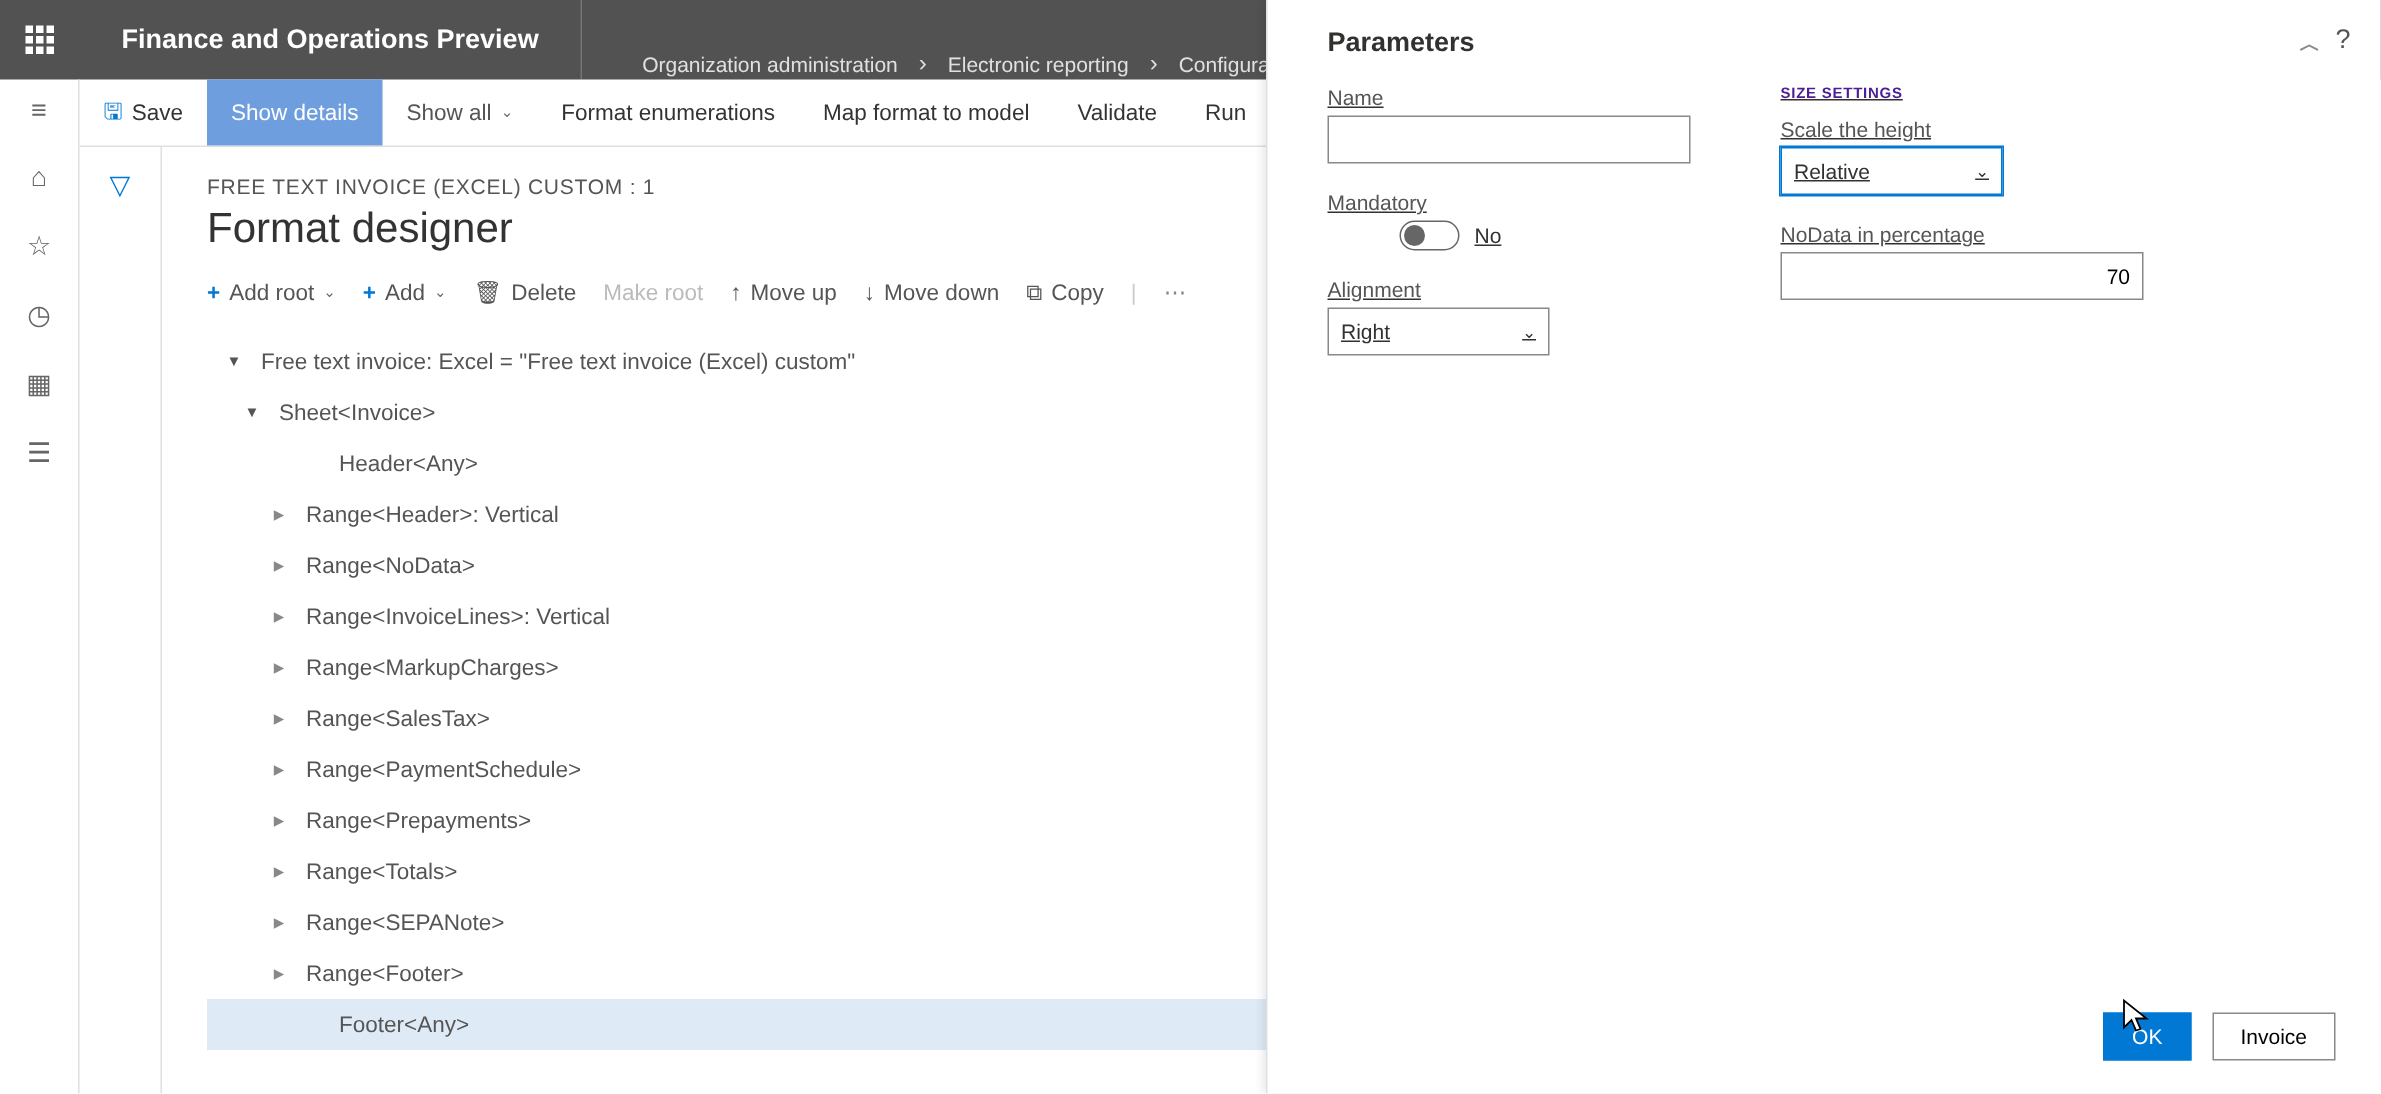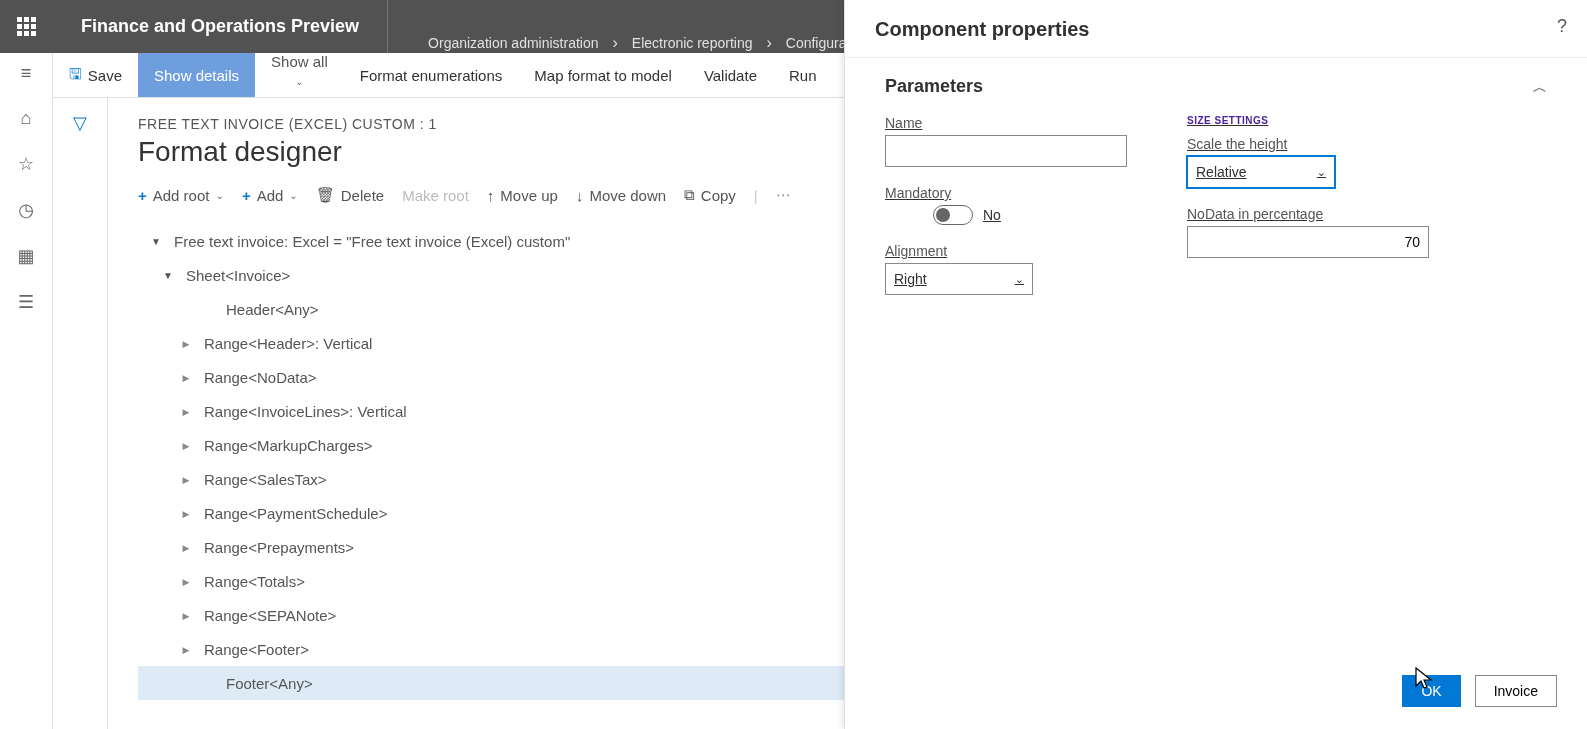--- a/index.html
+++ b/index.html
@@ -21,21 +21,21 @@
 
 .leftrail { width: 53px; border-right: 1px solid #e0e0e0; display: flex; flex-direction: column; align-items: center; padding-top: 10px; gap: 24px; color: #666; }
 .leftrail div { cursor: pointer; font-size: 18px; }
 
 
 .content { flex: 1; display: flex; flex-direction: column; }
 .cmdbar { height: 45px; border-bottom: 1px solid #e0e0e0; display: flex; align-items: center; font-size: 15px; }
 .cmd { padding: 0 16px; height: 100%; display: flex; align-items: center; cursor: pointer; gap: 6px; color: #333; }
 .cmd.save .icon { color: #0078d4; }
 .cmd.active { background: #6f9ede; color: #fff; }
-.cmd.showall { color: #555; flex-direction: column; }
+.cmd.showall { color: #555; }
 
 .workarea { display: flex; flex: 1; }
 .filterrail { width: 55px; border-right: 1px solid #e0e0e0; padding-top: 14px; display: flex; justify-content: center; }
 .filter-icon { color: #0078d4; font-size: 18px; cursor: pointer; }
 .canvas { flex: 1; padding: 18px 30px; }
 .config-path { font-size: 14px; letter-spacing: 0.5px; color: #555; }
 .page-title { font-size: 28px; color: #333; margin-top: 4px; }
 
 .toolbar2 { display: flex; align-items: center; gap: 18px; margin-top: 18px; color: #555; font-size: 15px; }
 .tb-item { display: flex; align-items: center; gap: 6px; cursor: pointer; }
@@ -234,21 +234,20 @@
             <span class="exp blank"></span>
             <span class="tree-label">Footer&lt;Any&gt;</span>
           </div>
         </div>
       </div>
     </div>
   </div>
 </div>
 
 <div class="rightpanel">
-  <div class="rp-header">Component properties</div>
   <div class="rp-body">
     <div class="rp-section">
       <span>Parameters</span>
       <span style="font-size:14px;color:#888;">︿</span>
     </div>
     <div class="rp-columns">
       <div class="col">
         <div class="fld">
           <label class="fld-label">Name</label>
           <input type="text" value="" style="">

